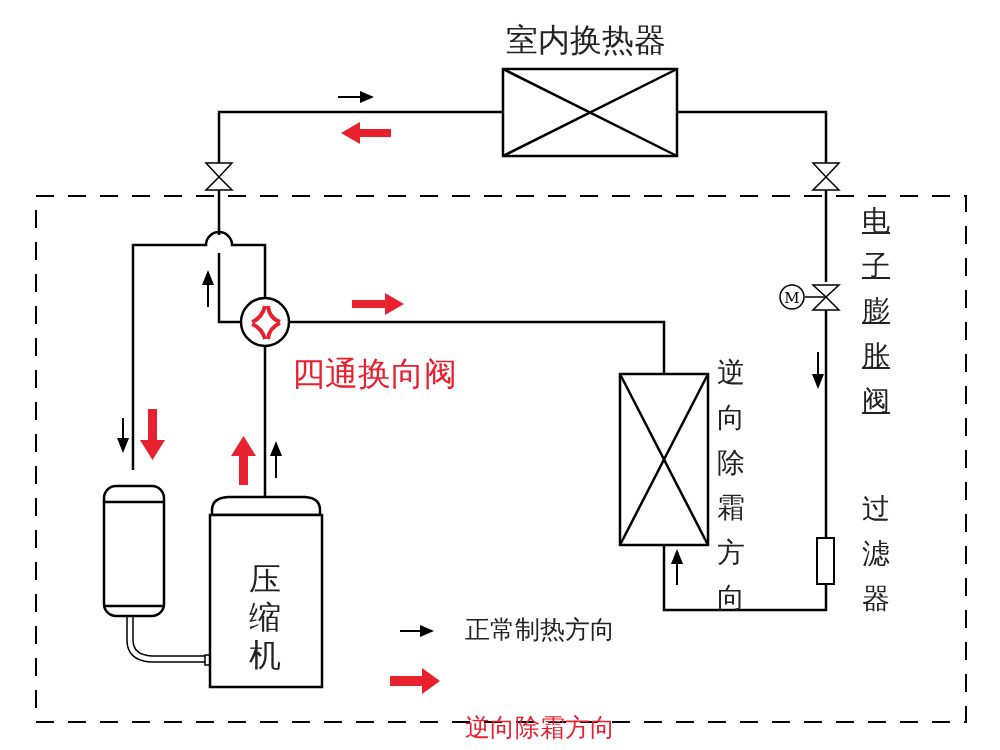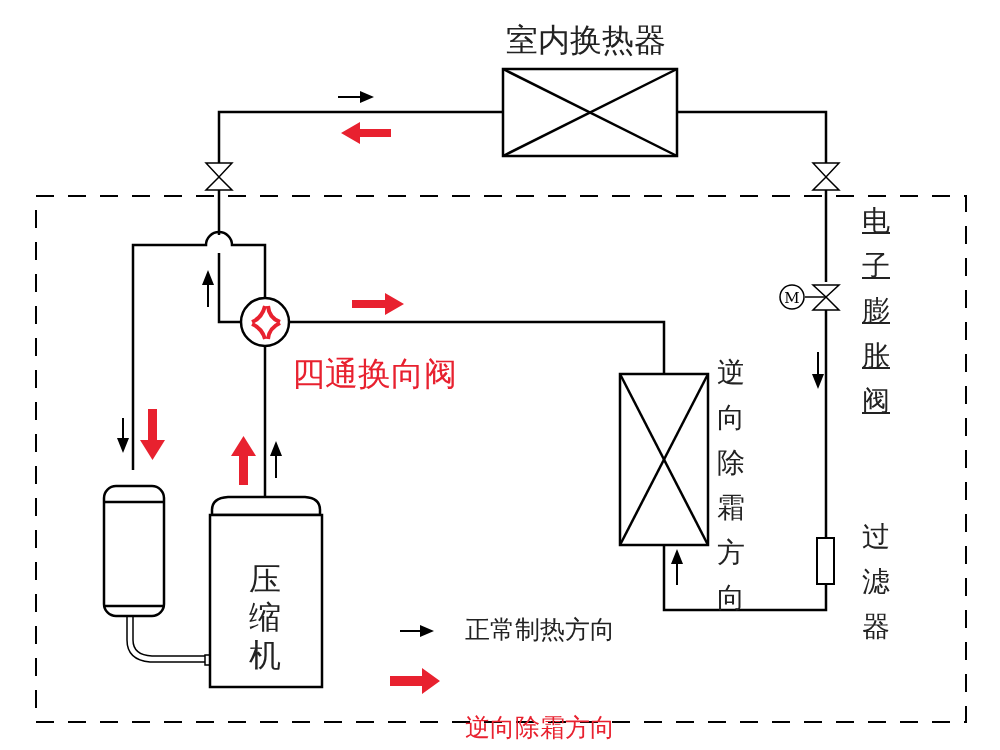--- a/index.html
+++ b/index.html
@@ -124,16 +124,16 @@
     <polygon points="148,409 157,409 157,440 165,440 152.5,460 140,440 148,440"></polygon>
     <polygon points="239,485 248,485 248,456 256,456 243.5,436 231,456 239,456"></polygon>
     <polygon points="390,676 422,676 422,668 440,681 422,694 422,686 390,686"></polygon>
   </g>
 </svg>
 
 <div class="lbl" style="left:506px;top:24px;">室内换热器</div>
 <div class="lbl red" style="left:292px;top:357px;font-size:33px;">四通换向阀</div>
 <div class="vlbl" style="left:716px;top:350px;width:30px;">逆向除霜方向</div>
 <div class="vlbl" style="left:860px;top:198px;text-decoration:underline;">电子膨胀阀</div>
-<div class="vlbl" style="left:860px;top:486px;margin-top:28px;">过滤器</div>
+<div class="vlbl" style="left:860px;top:486px;">过滤器</div>
 <div class="vlbl" style="left:249px;top:560px;font-size:32px;line-height:38px;text-align:center;">压缩机</div>
 <div class="lbl" style="left:465px;top:617px;font-size:25px;">正常制热方向</div>
 <div class="lbl red" style="left:465px;top:667px;font-size:25px;margin-top:48px;">逆向除霜方向</div>
 
 </body></html>

